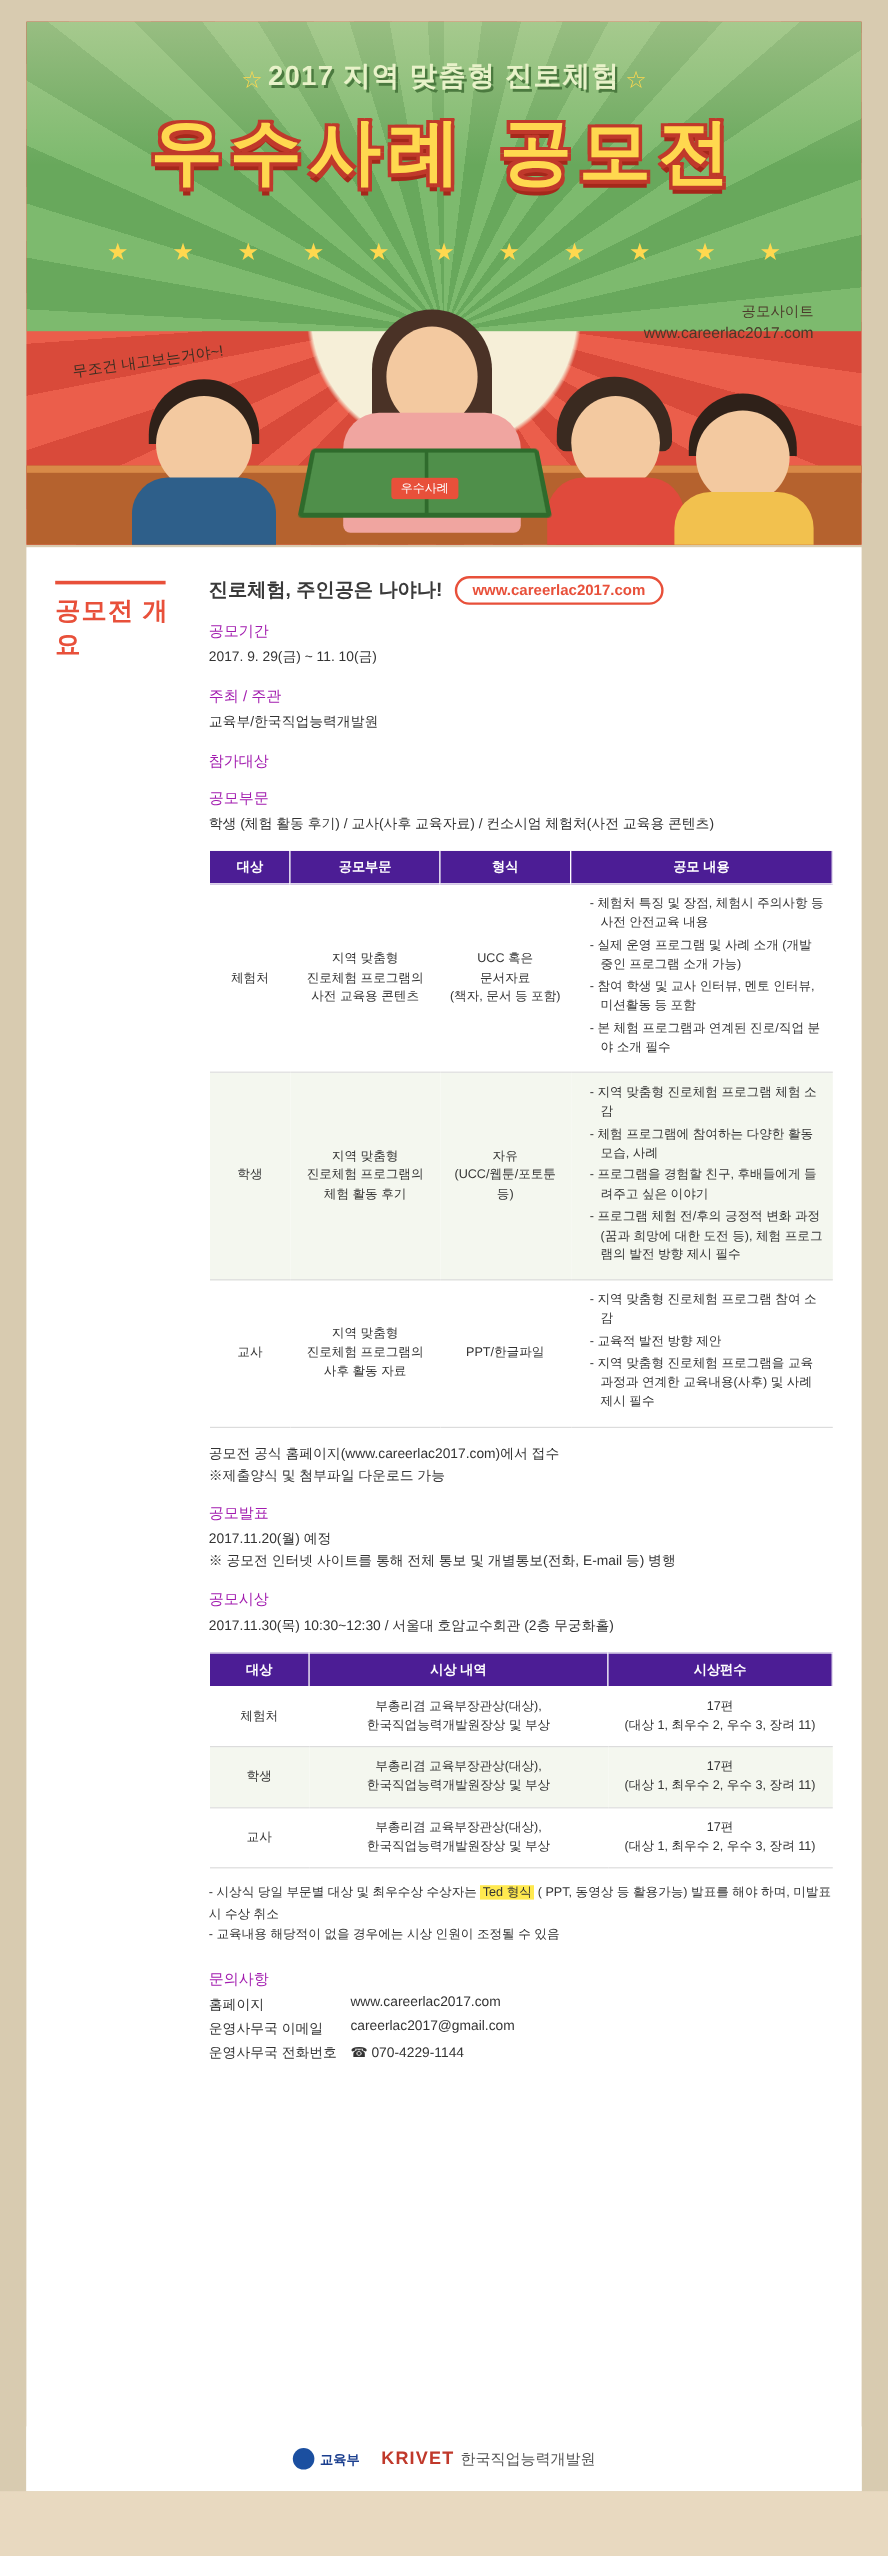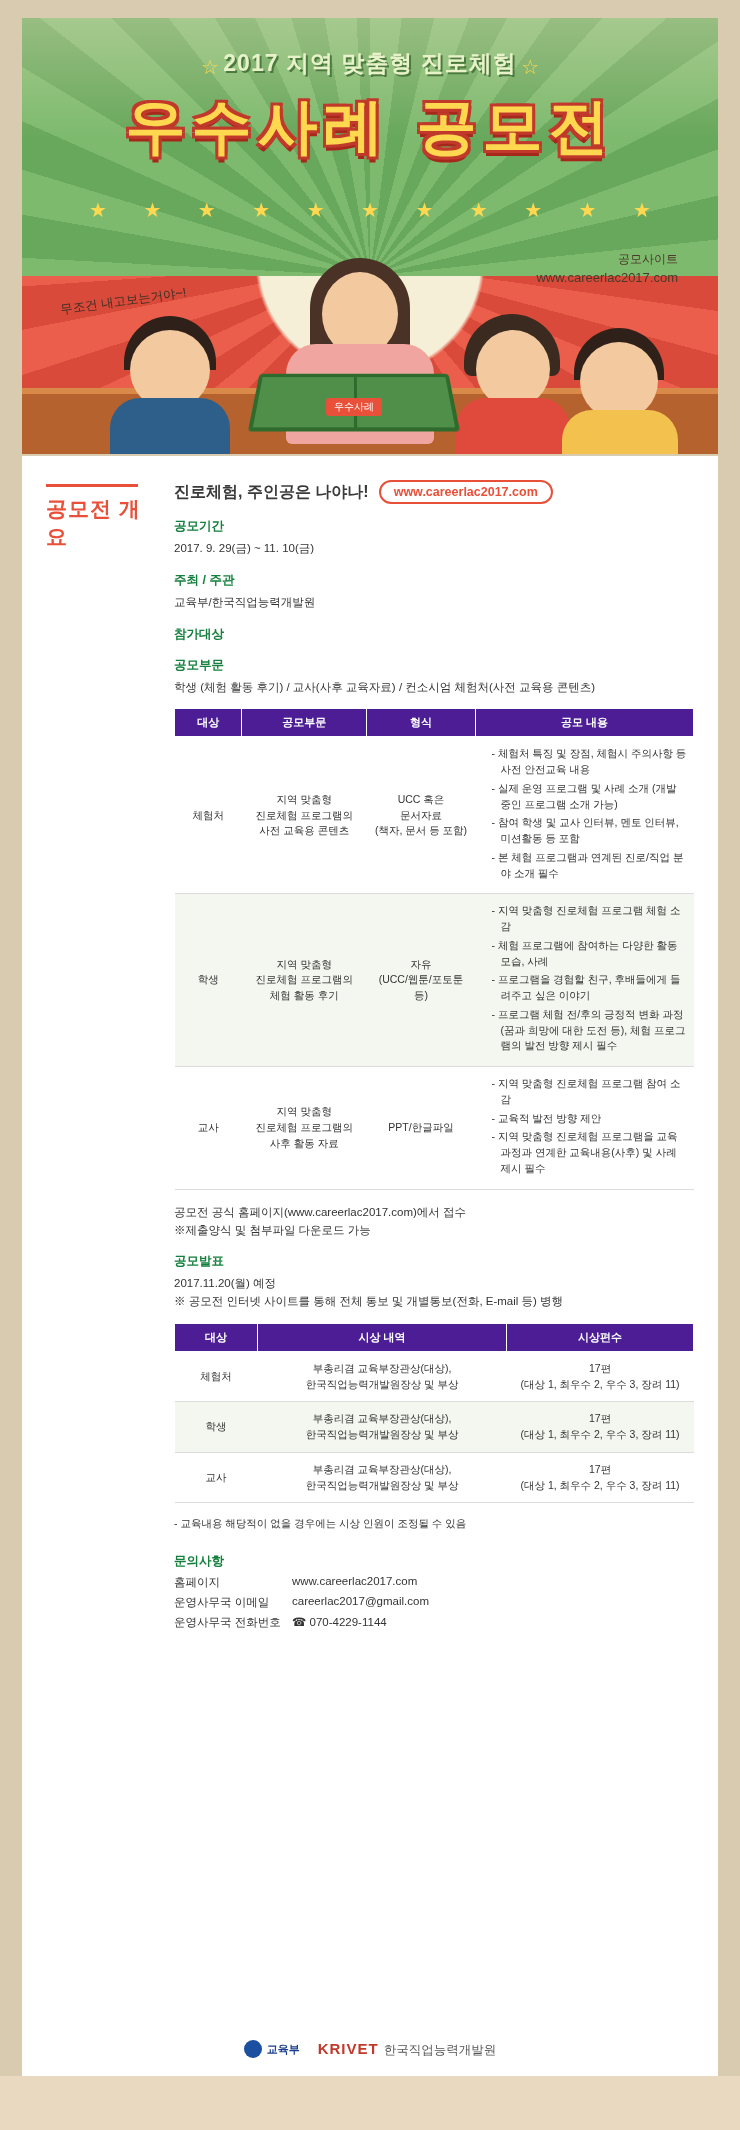--- a/index.html
+++ b/index.html
@@ -102,21 +102,21 @@
   .body-col{ position:absolute; left:152px; top:24px; width:520px; }
   .lead{
     font-size:16px; font-weight:bold; color:#3a3a3a; display:flex; align-items:center; gap:10px;
   }
   .pill{
     border:2px solid #e8503a; color:#e8503a; border-radius:14px;
     padding:3px 13px; font-size:12.5px; font-weight:bold; background:#fff;
   }
   .blk{ margin-top:14px; }
   .blk h4{
-    margin:0 0 5px 0; font-size:12.5px; color:#15803d; font-weight:bold;
+    margin:0 0 5px 0; font-size:12.5px; color:#a21caf; font-weight:normal;
   }
   .blk p{ margin:0; font-size:11.5px; color:#333; line-height:1.55; }
   
   table{ border-collapse:collapse; width:100%; margin-top:12px; font-size:10.5px;}
   th{
     background:#4c1d95; color:#fff; font-weight:bold; padding:6px 4px;
     border:1px solid #fff; font-size:11px;
   }
   td{
     border-bottom:1px solid #dcdcdc; padding:9px 7px; color:#333;
@@ -304,20 +304,24 @@
 
       <div class="blk">
         <p style="white-space:pre-line">공모전 공식 홈페이지(www.careerlac2017.com)에서 접수
 ※제출양식 및 첨부파일 다운로드 가능</p>
       </div>
       <div class="blk">
         <h4>공모발표</h4>
         <p style="white-space:pre-line">2017.11.20(월) 예정
 ※ 공모전 인터넷 사이트를 통해 전체 통보 및 개별통보(전화, E-mail 등) 병행</p>
       </div>
+      <div class="blk">
+        <h4>공모시상</h4>
+        <p style="white-space:pre-line">2017.11.30(목) 10:30~12:30 / 서울대 호암교수회관 (2층 무궁화홀)</p>
+      </div>
 
       <table>
         <thead>
           <tr>
             <th style="width:16%">대상</th>
             <th style="width:48%">시상 내역</th>
             <th style="width:36%">시상편수</th>
           </tr>
         </thead>
         <tbody>
@@ -339,20 +343,23 @@
             <td class="c">교사</td>
             <td class="c" style="white-space:pre-line">부총리겸 교육부장관상(대상),
 한국직업능력개발원장상 및 부상</td>
             <td class="c" style="white-space:pre-line">17편
 (대상 1, 최우수 2, 우수 3, 장려 11)</td>
           </tr>
         </tbody>
       </table>
 
       <div class="notes">
+        <div>
+          <span>- 시상식 당일 부문별 대상 및 최우수상 수상자는 </span><span class="hl">Ted 형식</span><span> ( PPT, 동영상 등 활용가능) 발표를 해야 하며, 미발표시 수상 취소</span>
+        </div>
         <div>- 교육내용 해당적이 없을 경우에는 시상 인원이 조정될 수 있음</div>
       </div>
 
       <div class="blk" style="margin-top:20px;">
         <h4>문의사항</h4>
         <div class="contact-row">
           <span class="k">홈페이지</span>
           <span>www.careerlac2017.com</span>
         </div>
         <div class="contact-row">

